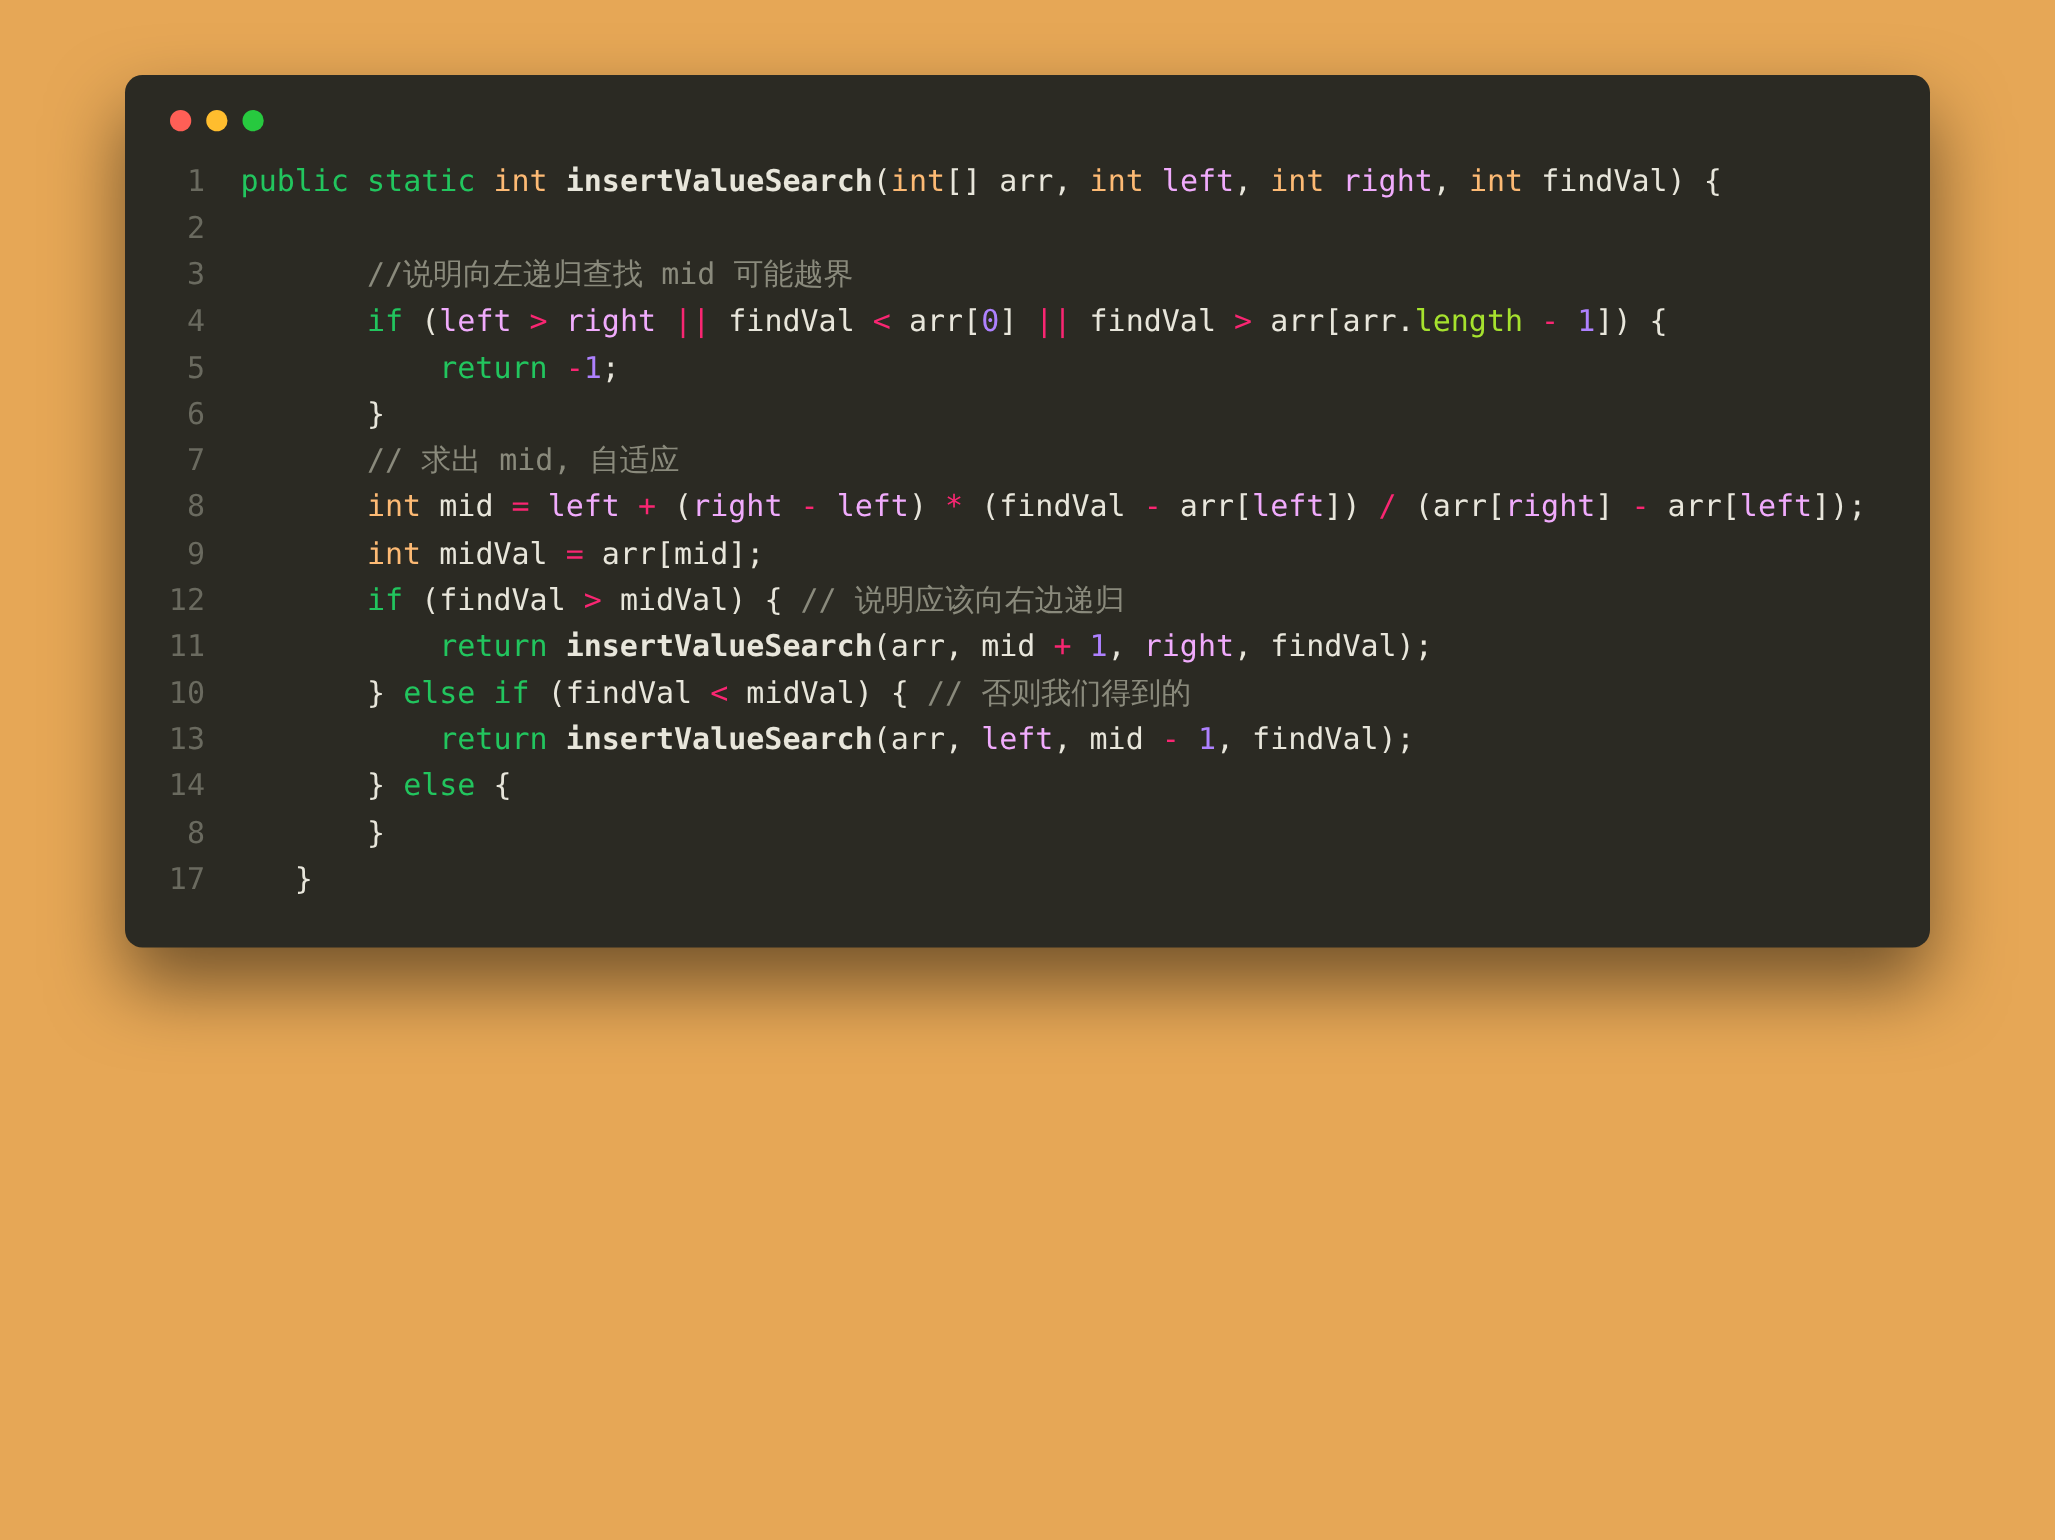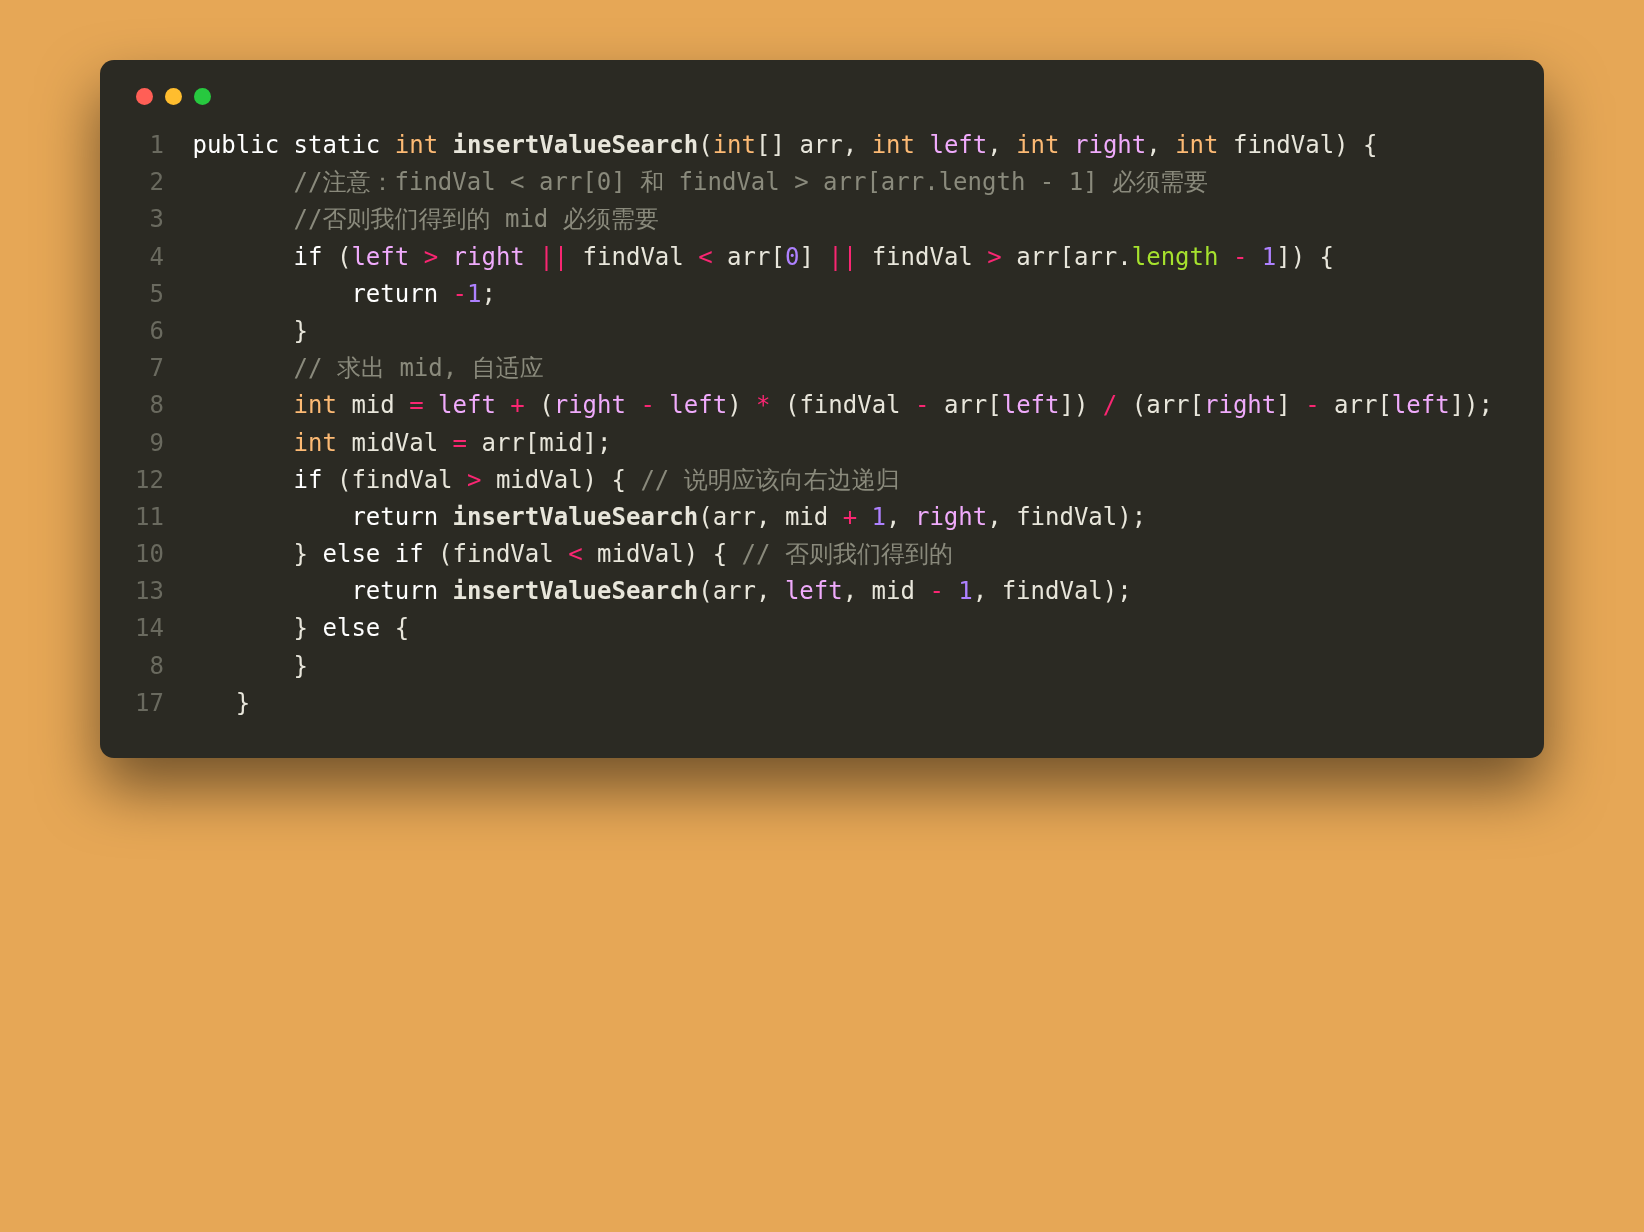--- a/index.html
+++ b/index.html
@@ -48,21 +48,21 @@
     padding-right: 14px;
     user-select: none;
   }
   .code {
     white-space: pre-wrap;
     word-break: break-all;
     flex: 1;
     padding-left: 80px;
     text-indent: -80px;
   }
-  .kw   { color: #ffffff; }      
+  .kw   { color: #22c55e; }      
   .type { color: #fdba74; font-weight: 400; }
   .fn   { color: #e8e6db; font-weight: 600; }
   .var  { color: #f0abfc; }      
   .num  { color: #ae81ff; }      
   .com  { color: #8a8a7c; }      
   .prop { color: #a6e22e; }      
   .plain{ color: #e8e6db; }
   .op   { color: #f92672; }
   .pun  { color: #e8e6db; }
 </style>
@@ -75,25 +75,25 @@
     <div class="dot dot-yellow"></div>
     <div class="dot dot-green"></div>
   </div>
   <div class="code-area" id="code-area">
       <div class="line">
         <span class="lineno">1</span>
         <span class="code"><span class="plain"> </span><span class="kw">public</span><span class="plain"> </span><span class="kw">static</span><span class="plain"> </span><span class="type">int</span><span class="plain"> </span><span class="fn">insertValueSearch</span><span class="pun">(</span><span class="type">int</span><span class="pun">[] </span><span class="plain">arr</span><span class="pun">, </span><span class="type">int</span><span class="plain"> </span><span class="var">left</span><span class="pun">, </span><span class="type">int</span><span class="plain"> </span><span class="var">right</span><span class="pun">, </span><span class="type">int</span><span class="plain"> findVal</span><span class="pun">) {</span></span>
       </div>
       <div class="line">
         <span class="lineno">2</span>
-        <span class="code"><span class="plain">        </span><span class="com">//注意：findVal &lt; arr[0] 和 findVal &gt; arr[arr.length - 1] 必须需要</span></span>
+        <span class="code"><span class="plain">        </span></span>
       </div>
       <div class="line">
         <span class="lineno">3</span>
-        <span class="code"><span class="plain">        </span><span class="com">//否则我们得到的 mid 必须需要</span></span>
+        <span class="code"><span class="plain">        </span><span class="com">//说明向左递归查找 mid 可能越界</span></span>
       </div>
       <div class="line">
         <span class="lineno">4</span>
         <span class="code"><span class="plain">        </span><span class="kw">if</span><span class="plain"> </span><span class="pun">(</span><span class="var">left</span><span class="plain"> </span><span class="op">&gt;</span><span class="plain"> </span><span class="var">right</span><span class="plain"> </span><span class="op">||</span><span class="plain"> findVal </span><span class="op">&lt;</span><span class="plain"> arr[</span><span class="num">0</span><span class="plain">] </span><span class="op">||</span><span class="plain"> findVal </span><span class="op">&gt;</span><span class="plain"> arr[arr</span><span class="pun">.</span><span class="prop">length</span><span class="plain"> </span><span class="op">-</span><span class="plain"> </span><span class="num">1</span><span class="plain">]</span><span class="pun">) {</span></span>
       </div>
       <div class="line">
         <span class="lineno">5</span>
         <span class="code"><span class="plain">            </span><span class="kw">return</span><span class="plain"> </span><span class="op">-</span><span class="num">1</span><span class="pun">;</span></span>
       </div>
       <div class="line">

